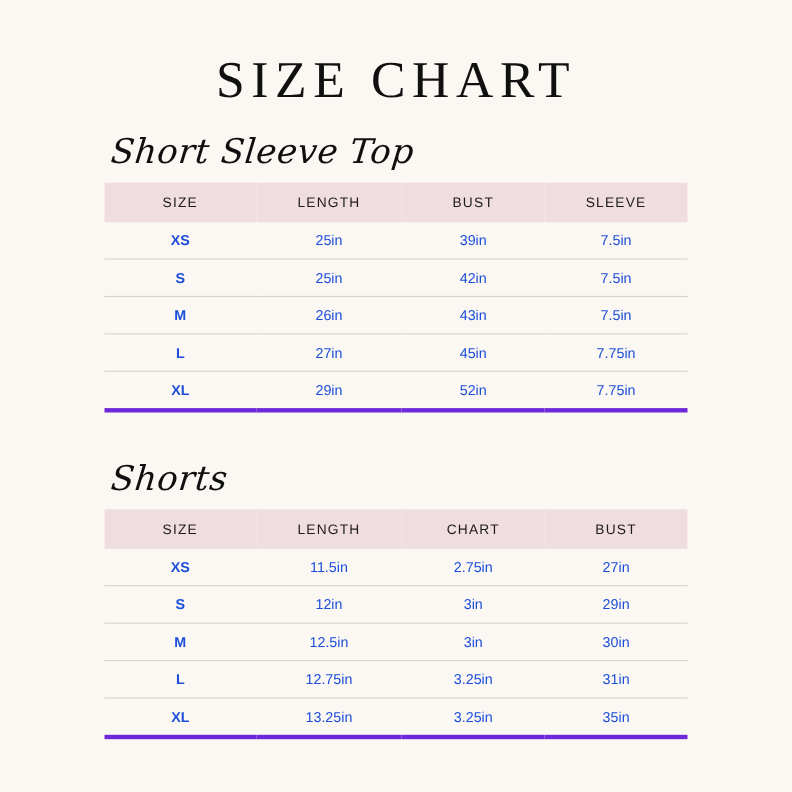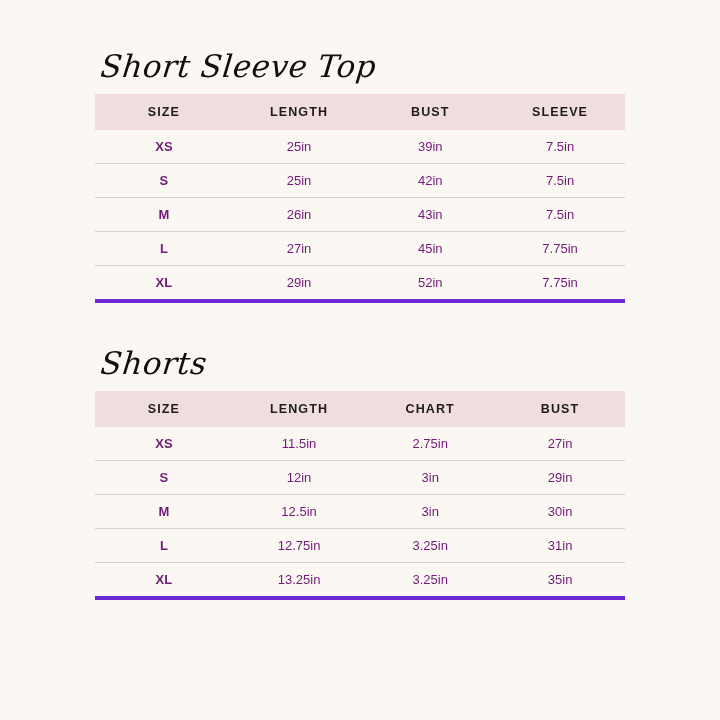--- a/index.html
+++ b/index.html
@@ -50,30 +50,30 @@
     transform: skewX(-6deg);
   }
   table.size-table {
     border-collapse: collapse;
     width: 530px;
     table-layout: fixed;
   }
   table.size-table th {
     background: #f0dde0;
     font-size: 12.5px;
-    font-weight: bold;
+    font-weight: normal;
     letter-spacing: 1.1px;
     color: #1d1b1b;
     padding: 11px 0 11px 0;
     text-align: center;
     border: none;
   }
   table.size-table td {
     font-size: 13px;
-    color: #701a75;
+    color: #1d4ed8;
     padding: 8px 0 8px 0;
     text-align: center;
     border-bottom: 1px solid #d8cfcc;
     height: 17px;
   }
   table.size-table tbody tr td.size-col {
     font-weight: bold;
     font-size: 13px;
   }
   table.size-table tbody tr:last-child td {
@@ -82,20 +82,21 @@
   table.size-table col.c1 { width: 26%; }
   table.size-table col.c2 { width: 25%; }
   table.size-table col.c3 { width: 24.5%; }
   table.size-table col.c4 { width: 24.5%; }
 </style>
 </head>
 <body>
 
 <div class="page">
 
+  <h1 class="main-title">SIZE CHART</h1>
 
   <div class="section first">
     <div class="section-title">Short Sleeve Top</div>
     <table class="size-table">
       <colgroup>
           <col class="c1">
           <col class="c2">
           <col class="c3">
           <col class="c4">
         </colgroup>

